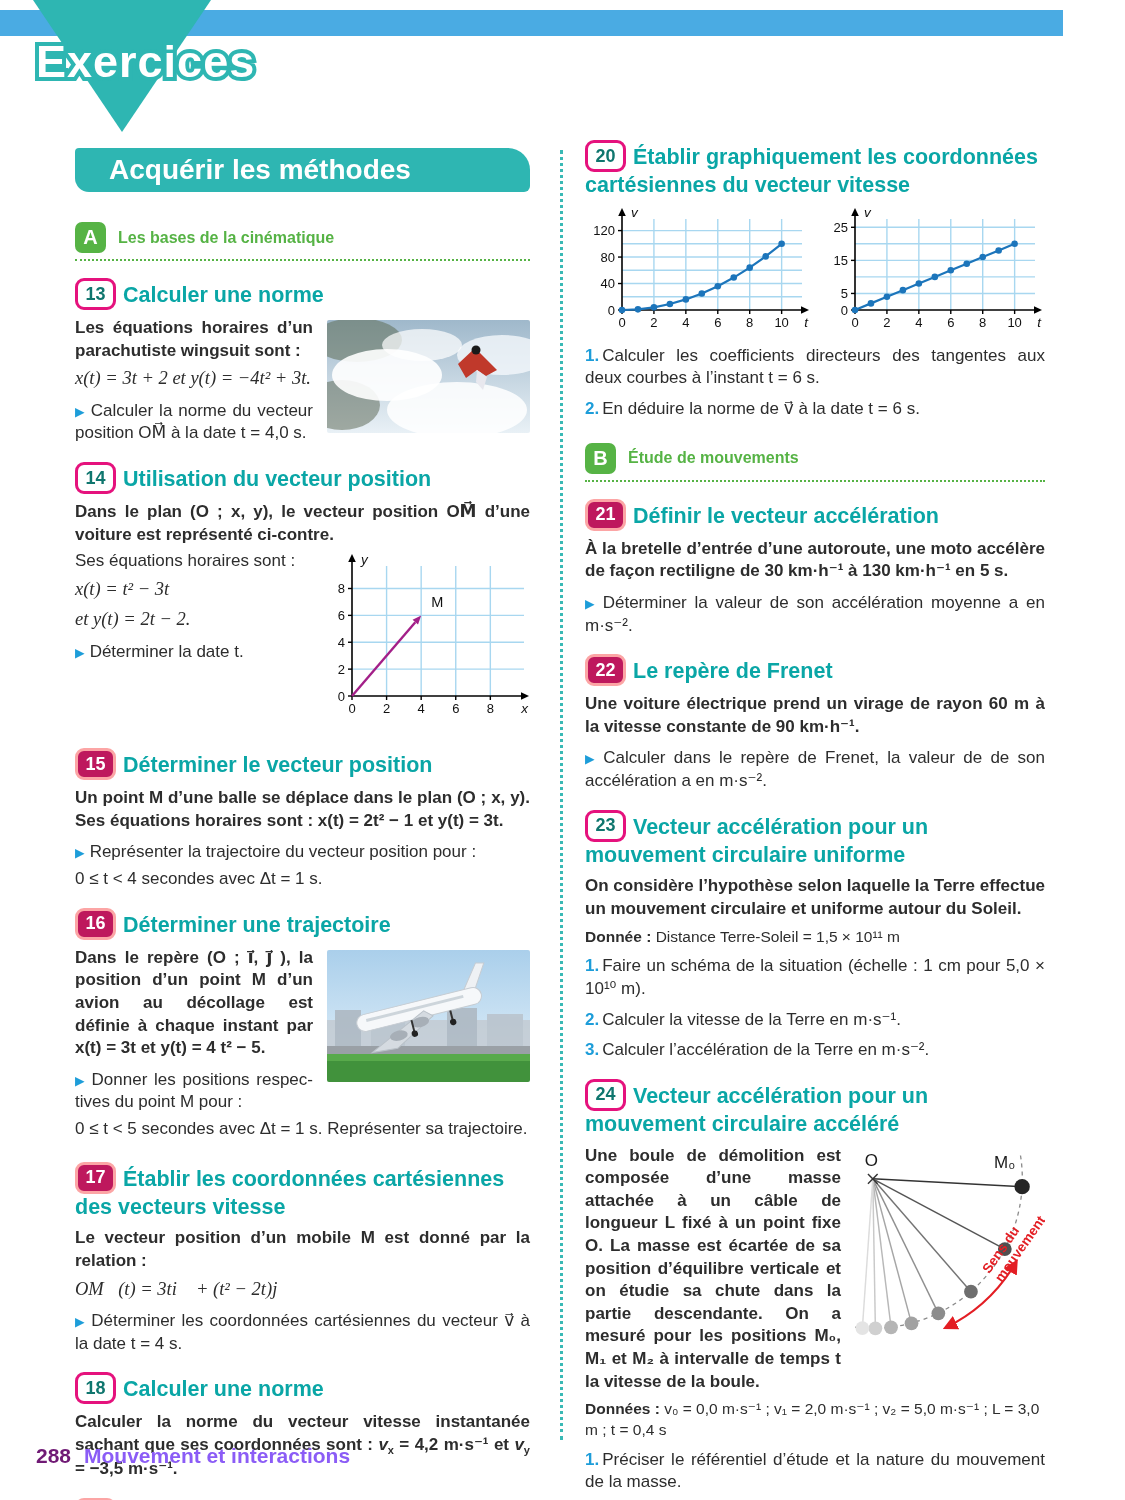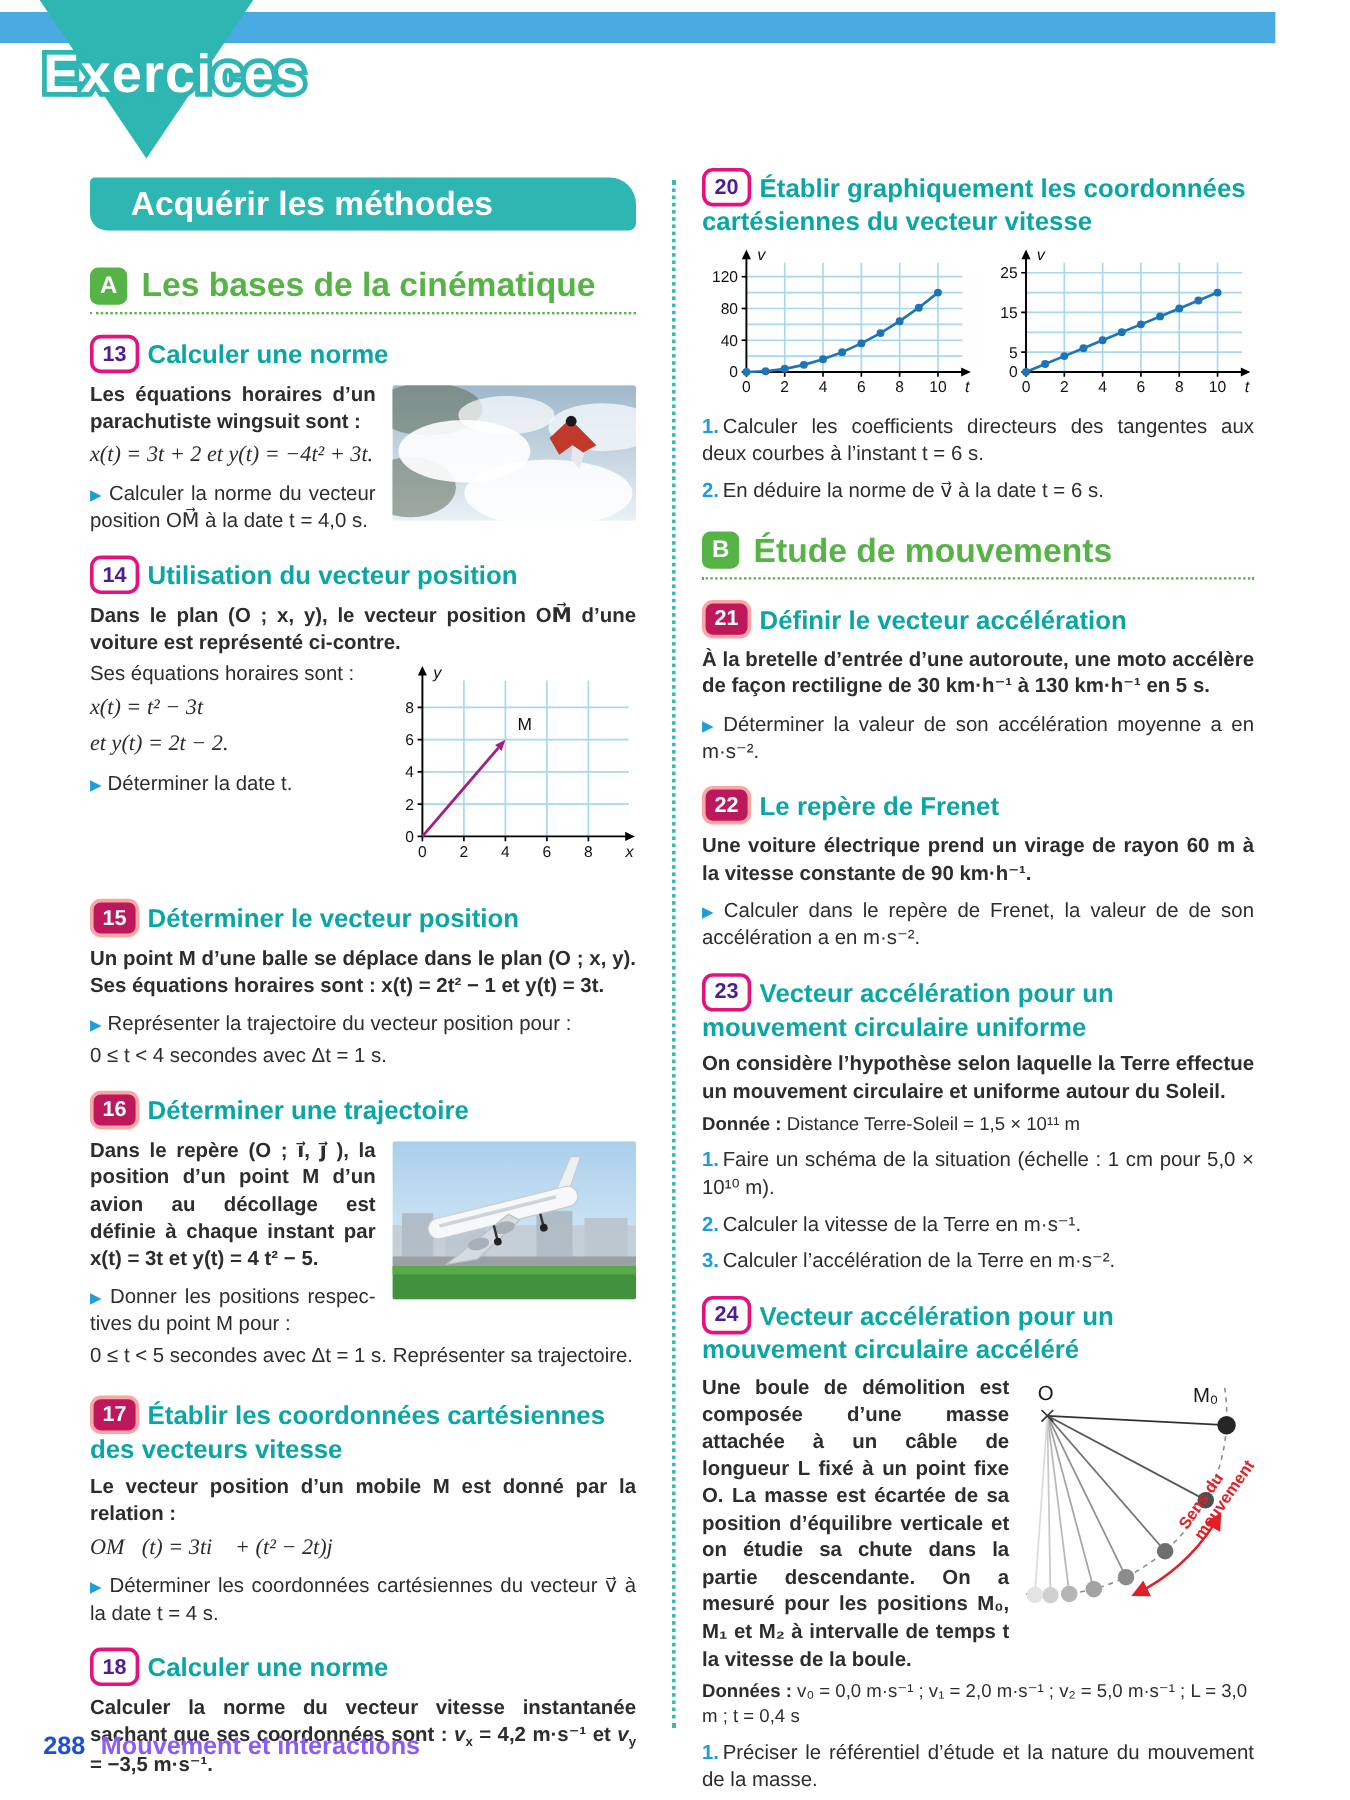--- a/index.html
+++ b/index.html
@@ -21,48 +21,48 @@
           border-left:3px dotted #39b9b5; }
 
   .method-box { background:#2eb6b2; color:#fff; font-weight:800; font-size:28px;
           height:44px; line-height:44px; padding-left:34px; border-radius:4px 22px 6px 14px;
           margin-bottom:30px; }
 
   .section-head { display:flex; align-items:center; gap:12px; padding-bottom:6px;
           border-bottom:2px dotted #56b345; margin:6px 0 8px; }
   .sec-badge { flex:0 0 auto; width:31px; height:31px; background:#56b345; color:#fff; font-weight:bold;
           font-size:20px; border-radius:7px; display:flex; align-items:center; justify-content:center; }
-  .sec-title { color:#56b345; font-size:28px; font-weight:bold; }
+  .sec-title { color:#56b345; font-size:16px; font-weight:bold; }
 
   .exercise { margin-bottom:10px; }
   .ex-head { margin:17px 0 7px; font-size:21.5px; line-height:1.25; }
   .ex-title { color:#0aa6a6; font-weight:bold; }
   .badge { display:inline-flex; align-items:center; justify-content:center; min-width:27px; height:26px;
           border-radius:9px; font-size:18px; font-weight:bold; padding:0 4px; margin-right:7px;
           vertical-align:2px; }
-  .badge.outline { border:3px solid #e5127d; color:#4c1d95; background:#fff; }
+  .badge.outline { border:3px solid #e5127d; color:#0f766e; background:#fff; }
   .badge.solid   { border:3px solid #fca5a5; background:#be185d; color:#fff; }
 
   p { margin:4px 0; font-size:17px; line-height:1.33; }
   .just { text-align:justify;font-weight:bold; }
   .task { margin:9px 0 4px; text-align:justify; }
   .bullet { color:#1d9dd9; font-size:12.5px; margin-right:5px; }
   .q { margin:8px 0; text-align:justify; }
   .qn { color:#1d9dd9; font-weight:bold; margin-right:3px; }
   .math { font-family:"Liberation Serif","DejaVu Serif",serif; font-style:italic; font-size:18.5px; margin:3px 0 6px; }
   .data-line { font-size:15.5px; margin:6px 0; clear:both; }
   .data-label { font-weight:bold; }
   sub { font-size:11px; }
 
   .float-right { float:right; margin:3px 0 8px 14px; }
   .photo { border-radius:2px; display:block; }
   .charts-row { display:flex; gap:8px; margin:8px 0 10px; }
 
   .footer { position:absolute; left:36px; top:1444px; display:flex; gap:13px; align-items:baseline; }
-  .footer-page { font-weight:bold; font-size:21px; color:#1d4ed8; }
+  .footer-page { font-weight:bold; font-size:21px; color:#701a75; }
   .footer-chapter { font-weight:bold; font-size:21px; color:#8b5cf6; }
 </style>
 </head>
 <body>
 
 <div class="page">
 
   <div class="top-bar"></div>
   <div class="banner-triangle"></div>
   <div class="banner-title">Exercices</div>

